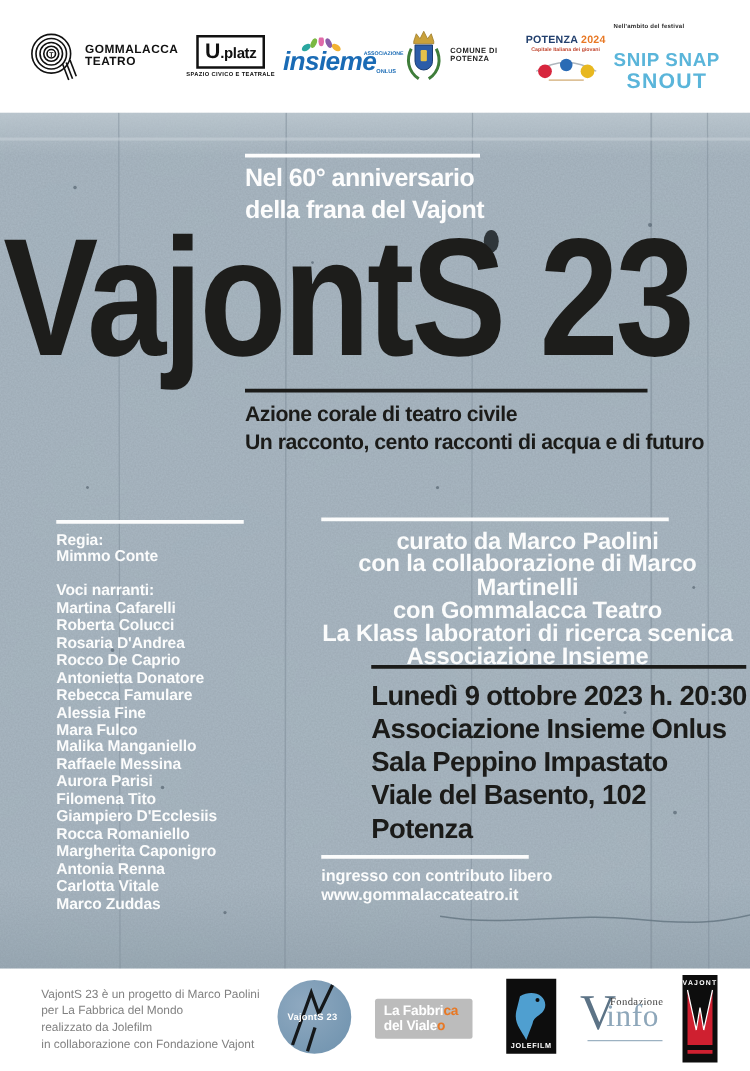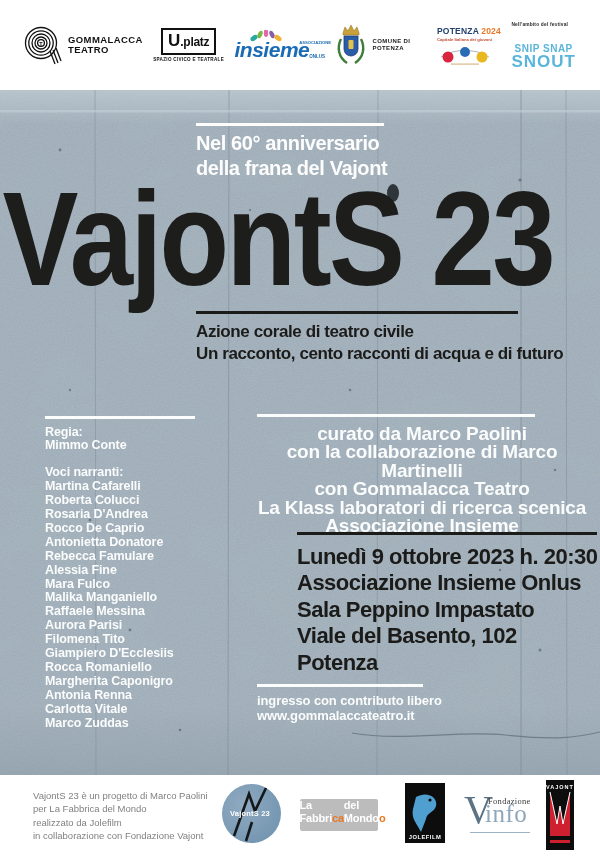--- a/index.html
+++ b/index.html
@@ -17,28 +17,28 @@
   .uplatz-u{font-size:17px;font-weight:800;}
   .uplatz-rest{font-size:12px;font-weight:800;letter-spacing:-.3px;}
   .uplatz-tag{font-size:4.6px;font-weight:700;color:#111;letter-spacing:.3px;margin-top:2px;}
   .insieme{position:relative;flex-direction:row;align-items:flex-start;padding-top:10px;}
   .insieme-word{font-size:21px;font-weight:700;font-style:italic;color:#1a6bb5;letter-spacing:-.5px;line-height:18px;}
   .insieme-leaves{position:absolute;top:-1px;left:14px;}
   .insieme-assoc{position:absolute;top:9px;right:-6px;font-size:4.2px;color:#1a6bb5;font-weight:700;}
   .insieme-onlus{font-size:4.5px;color:#1a6bb5;font-weight:700;align-self:flex-end;margin-top:1px;}
   .comune{gap:5px;}
   .comune-label{font-size:6px;font-weight:800;color:#222;letter-spacing:.4px;width:54px;line-height:7px;}
-  .pz24{flex-direction:column;align-items:flex-start;gap:1px;}
+  .pz24{flex-direction:column;align-items:center;gap:1px;}
   .pz24-line{font-size:8.5px;font-weight:800;letter-spacing:.2px;}
   .pz24-name{color:#23406e;}
   .pz24-year{color:#e87824;}
   .pz24-tag{font-size:4.2px;font-weight:700;color:#c24a33;}
   .snip{flex-direction:column;align-items:center;gap:0;}
   .snip-context{font-size:4.8px;font-weight:800;color:#2b2b2b;letter-spacing:.2px;align-self:flex-start;}
-  .snip-l1{font-size:10px;font-weight:800;color:#5ab5da;letter-spacing:.5px;margin-top:16px;}
+  .snip-l1{font-size:15px;font-weight:800;color:#5ab5da;letter-spacing:.5px;margin-top:16px;}
   .snip-l2{font-size:17px;font-weight:800;color:#5ab5da;letter-spacing:1px;line-height:15px;}
   
   .concrete-svg{position:absolute;top:90px;left:0;z-index:1;display:block;}
   .overlay{position:absolute;z-index:3;}
   .rule{display:block;}
   .anniversary{left:196px;top:123px;color:#fdfdfd;}
   .anniversary .rule{width:188px;height:3px;background:#fdfdfd;margin-bottom:5px;}
   .anniversary .l{font-size:20px;font-weight:700;line-height:25px;letter-spacing:-.4px;}
   .title{left:0;top:172px;width:600px;margin:0;color:#1d1d1b;font-size:134px;font-weight:700;
          line-height:1;letter-spacing:-3px;transform:scaleX(.85);transform-origin:left center;
@@ -60,21 +60,21 @@
   .info .rule{width:166px;height:2.5px;background:#fbfcfc;margin-bottom:6px;}
   .info .l{font-size:13px;font-weight:700;line-height:15.2px;letter-spacing:-.1px;}
   
   .band-bottom{position:absolute;left:0;top:775px;width:600px;height:82px;background:#fff;z-index:5;}
   .footer-credits{position:absolute;left:33px;top:14px;color:#818181;font-size:9.5px;line-height:13.3px;}
   .v23-circle{position:absolute;left:222px;top:9px;width:59px;height:59px;border-radius:50%;
               background:radial-gradient(circle at 35% 35%, #8fa9c0, #6d91ad);}
   .v23-label{position:absolute;left:4px;top:25px;width:100%;color:#fff;font-size:7.5px;font-weight:700;
              letter-spacing:.2px;text-align:left;padding-left:4px;box-sizing:border-box;}
   .fabbrica{position:absolute;left:300px;top:24px;width:78px;height:32px;background:#bcbcbc;border-radius:2px;
-            color:#fff;font-weight:700;font-size:11px;line-height:12.5px;display:flex;flex-direction:row;
+            color:#fff;font-weight:700;font-size:11px;line-height:12.5px;display:flex;flex-direction:column;
             justify-content:center;padding-left:7px;box-sizing:border-box;letter-spacing:-.2px;}
   .orange{color:#e87824;}
   .jolefilm{position:absolute;left:405px;top:8px;width:40px;height:60px;background:#0d0d0d;
             display:flex;flex-direction:column;align-items:center;justify-content:flex-end;}
   .jolefilm-label{color:#fff;font-size:5.8px;font-weight:800;letter-spacing:.5px;margin-bottom:3px;}
   .fondazione{position:absolute;left:464px;top:17px;width:72px;height:46px;
               font-family:"Liberation Serif",serif;color:#8ea7ba;}
   .fv-initial{position:absolute;left:0;top:0;font-size:40px;line-height:36px;color:#5c7386;}
   .fv-small{position:absolute;left:24px;top:4px;font-size:8.5px;color:#3c3c3c;letter-spacing:.3px;}
   .fv-rest{position:absolute;left:21px;top:8px;font-size:25px;color:#8ea7ba;letter-spacing:.5px;}
@@ -300,21 +300,21 @@
         <g fill="none" stroke="#15181a" stroke-width="2.6">
           <path d="M12,52 L27,10 L33,27 L44,4"></path>
           <path d="M24,57 L30,38"></path>
         </g>
       </svg>
       <div class="v23-label">VajontS 23</div>
     </div>
 
     <div class="fabbrica">
       <div><span>La Fabbri</span><span class="orange">ca</span></div>
-      <div><span>del Mondo</span><span class="orange">o</span></div>
+      <div><span>del Viale</span><span class="orange">o</span></div>
     </div>
 
     <div class="jolefilm">
       <svg width="34" height="42" viewBox="0 0 34 42">
         <path d="M8,5 C18,-1 30,4 28,14 C26,21 19,20 18,27 L13,40 C9,32 3,27 5,17 Z" fill="#4f9fd0"></path>
         <circle cx="22" cy="8" r="1.6" fill="#0d0d0d"></circle>
       </svg>
       <div class="jolefilm-label">JOLEFILM</div>
     </div>
 

